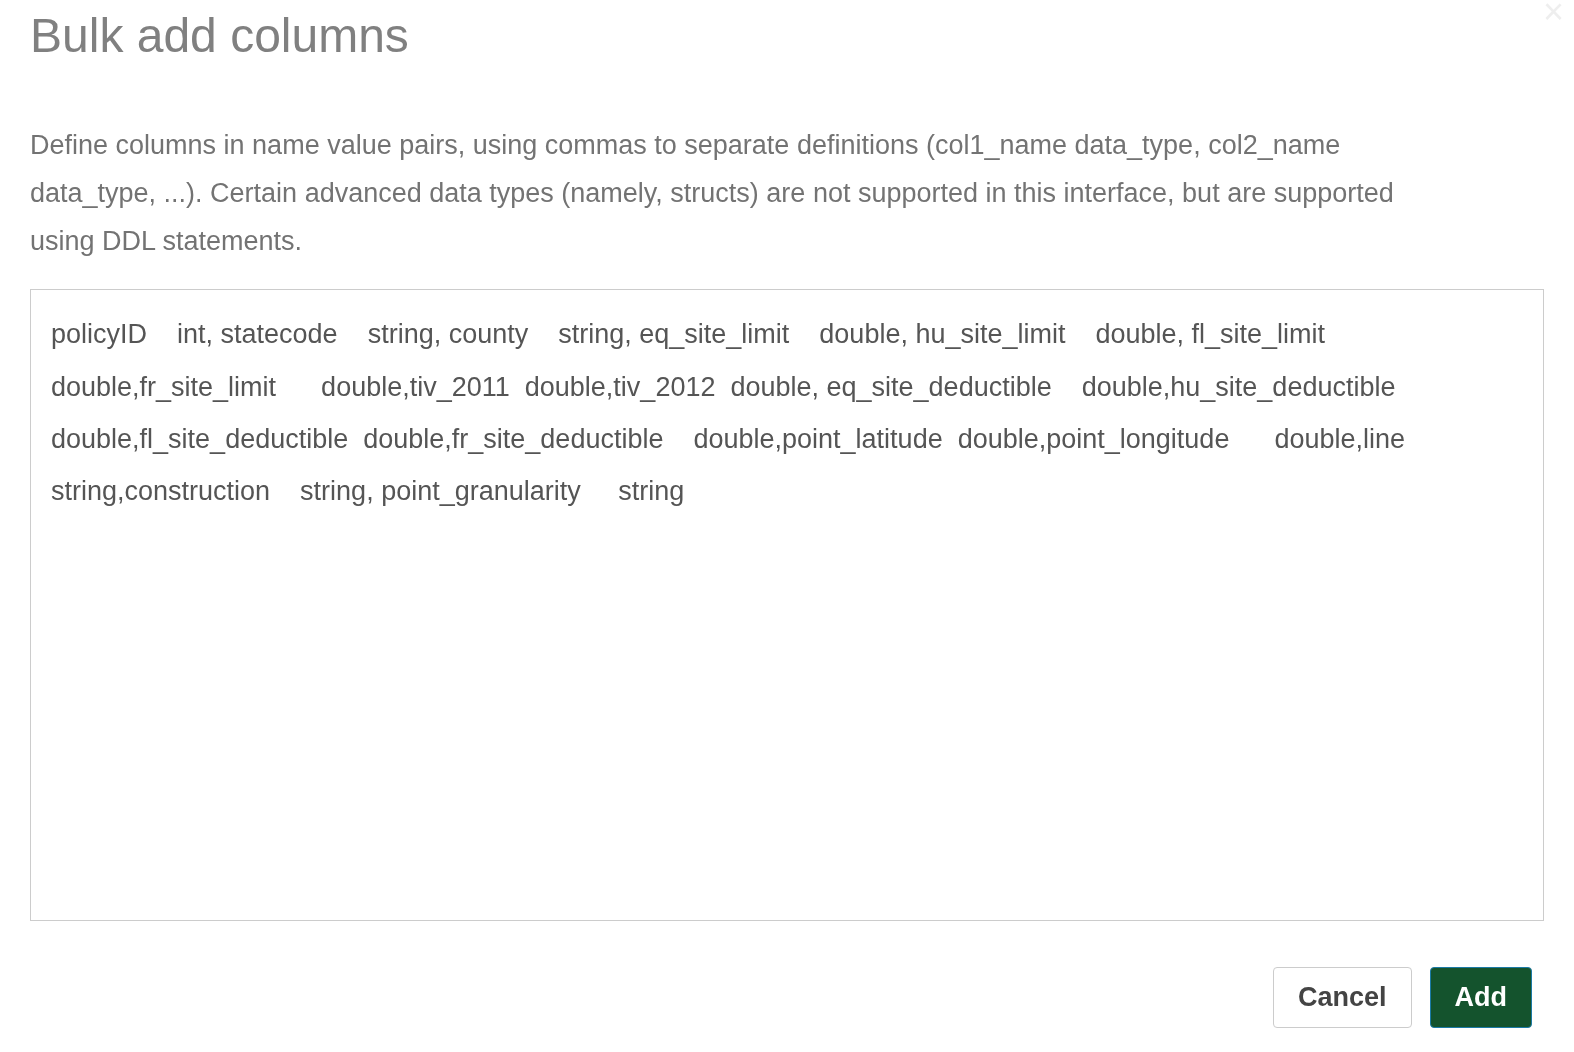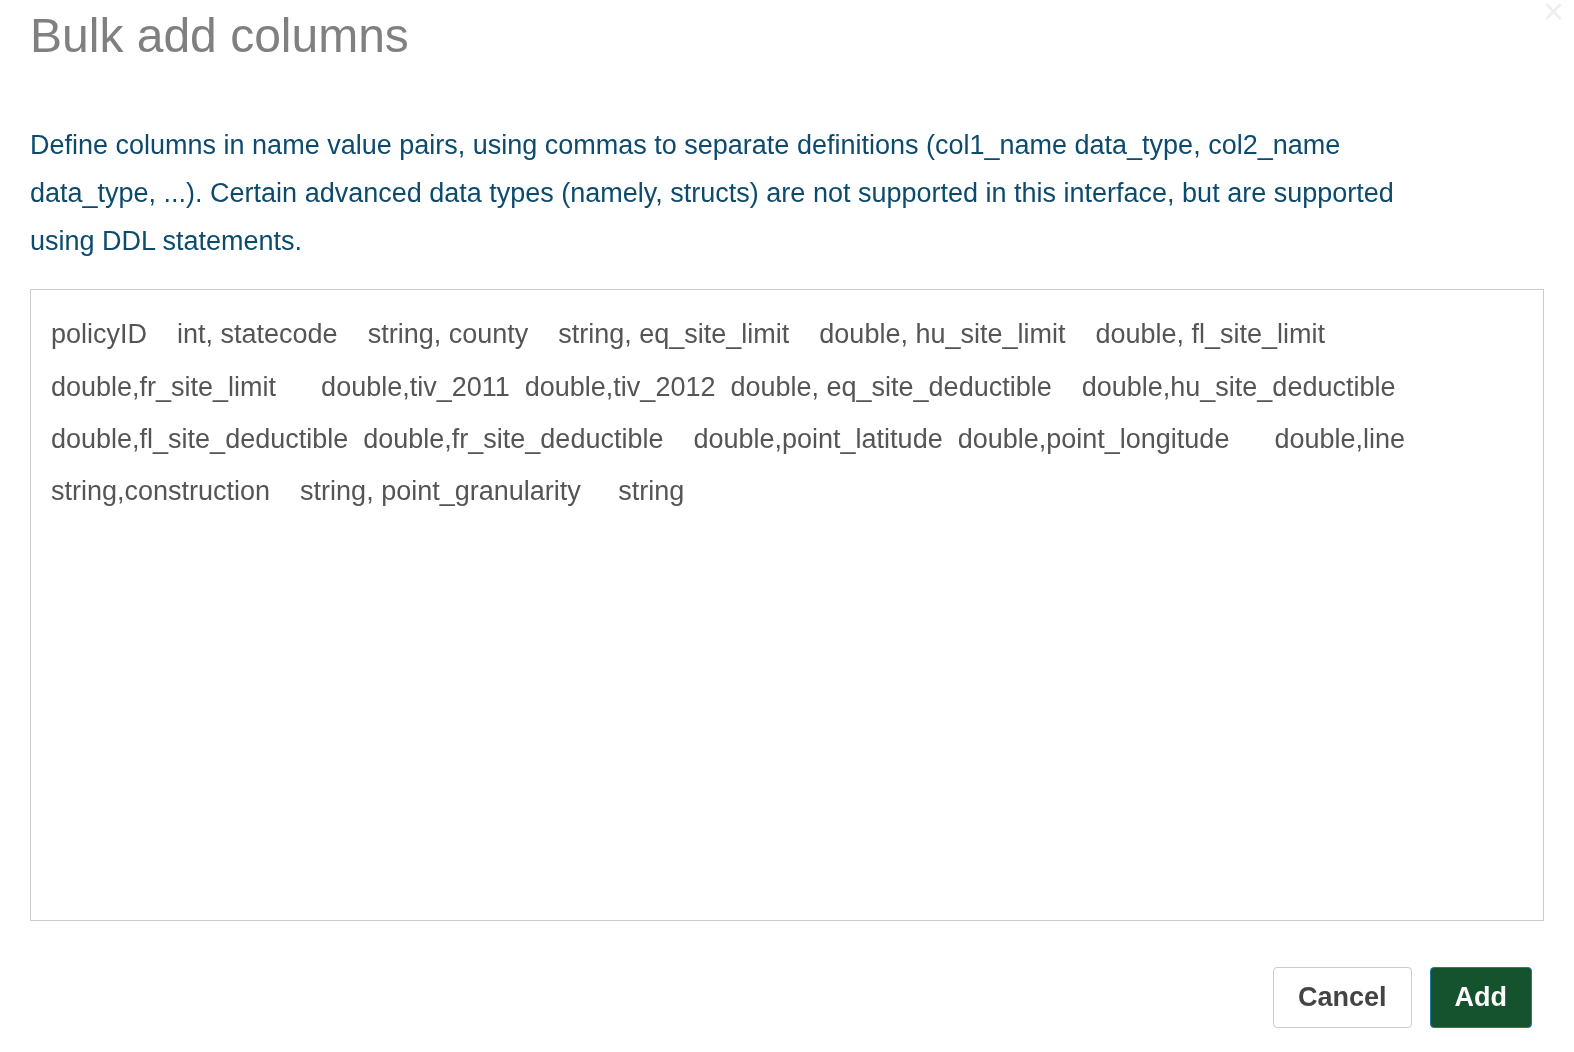--- a/index.html
+++ b/index.html
@@ -21,21 +21,21 @@
     }
     .modal-title {
       font-size: 48px;
       font-weight: 400;
       color: #808080;
       padding-top: 8px;
       padding-bottom: 30px;
     }
     .modal-description {
       font-size: 27px;
-      color: #0c4a6e;
+      color: #737373;
       line-height: 1.78;
       max-width: 1380px;
       padding-top: 28px;
       padding-bottom: 24px;
     }
     .textarea-wrap {
       width: 100%;
     }
     textarea.columns-area {
       width: 100%;

